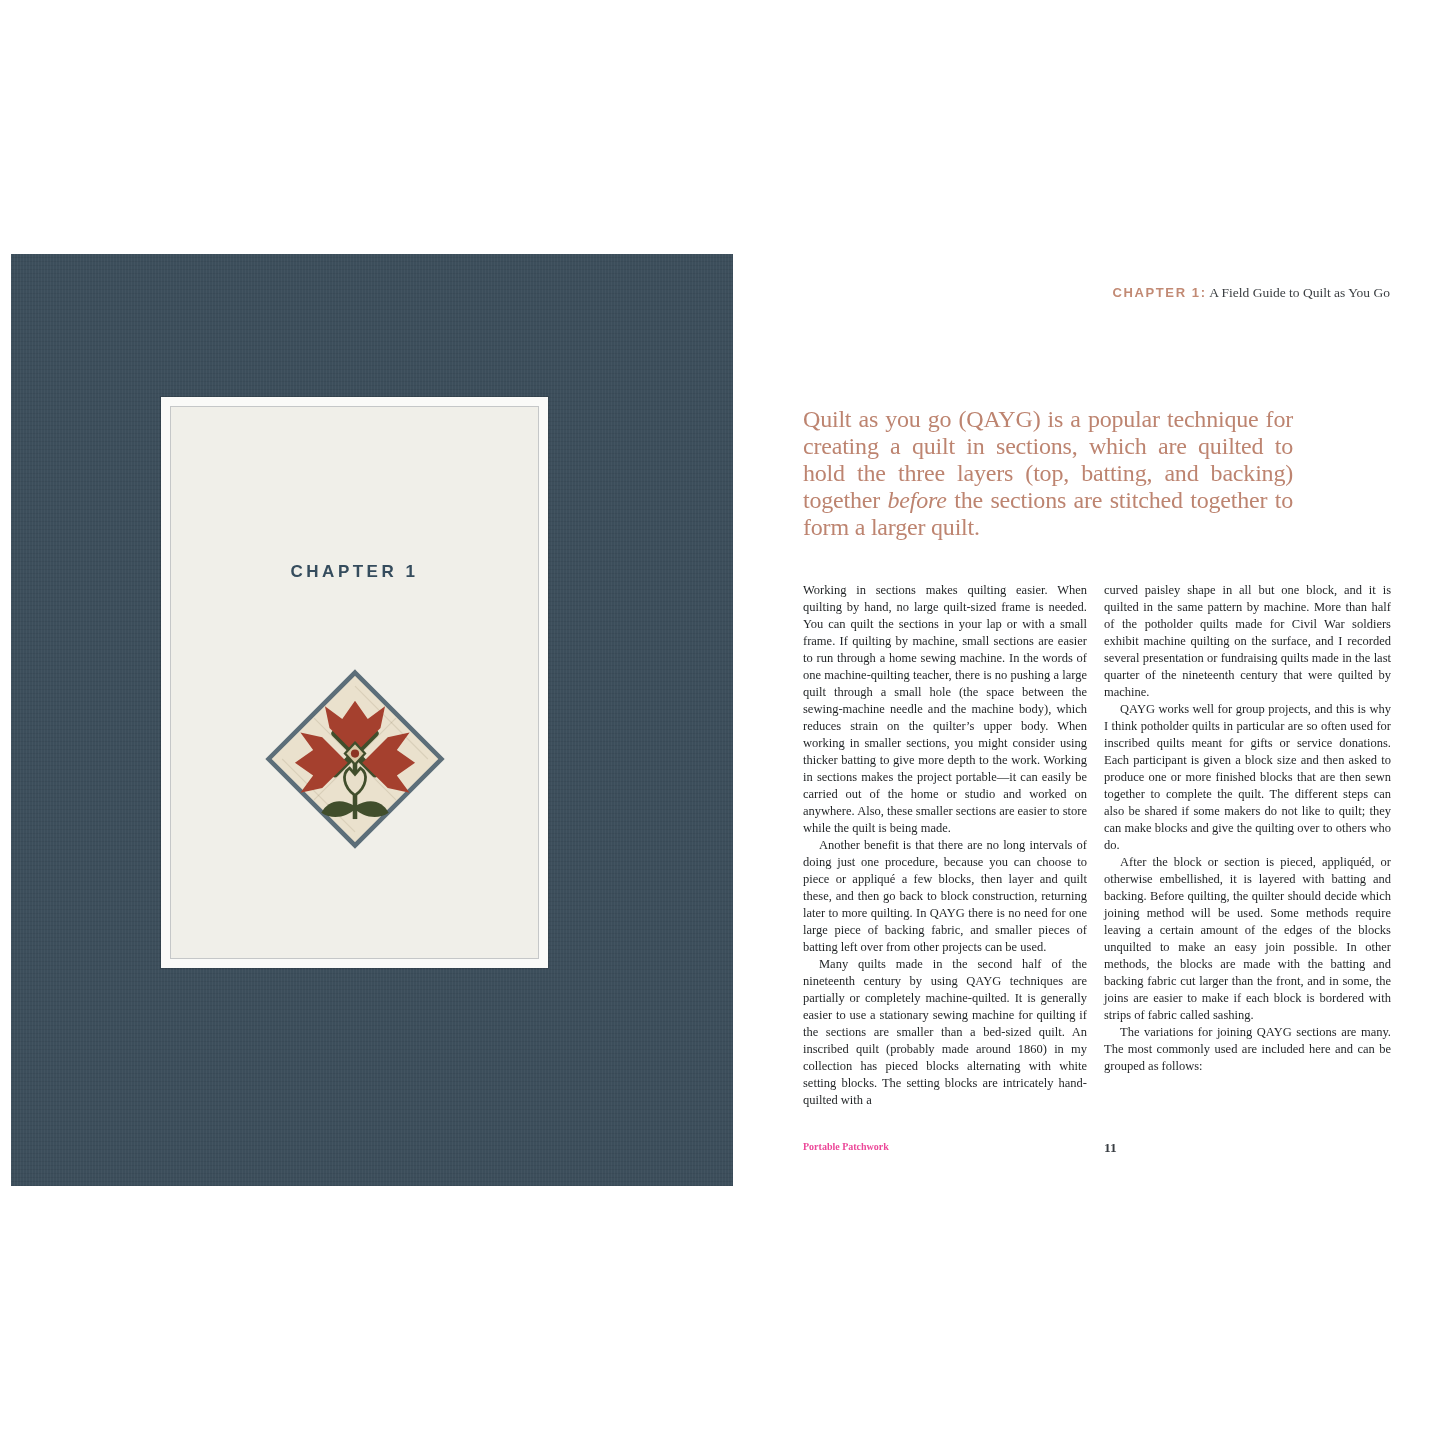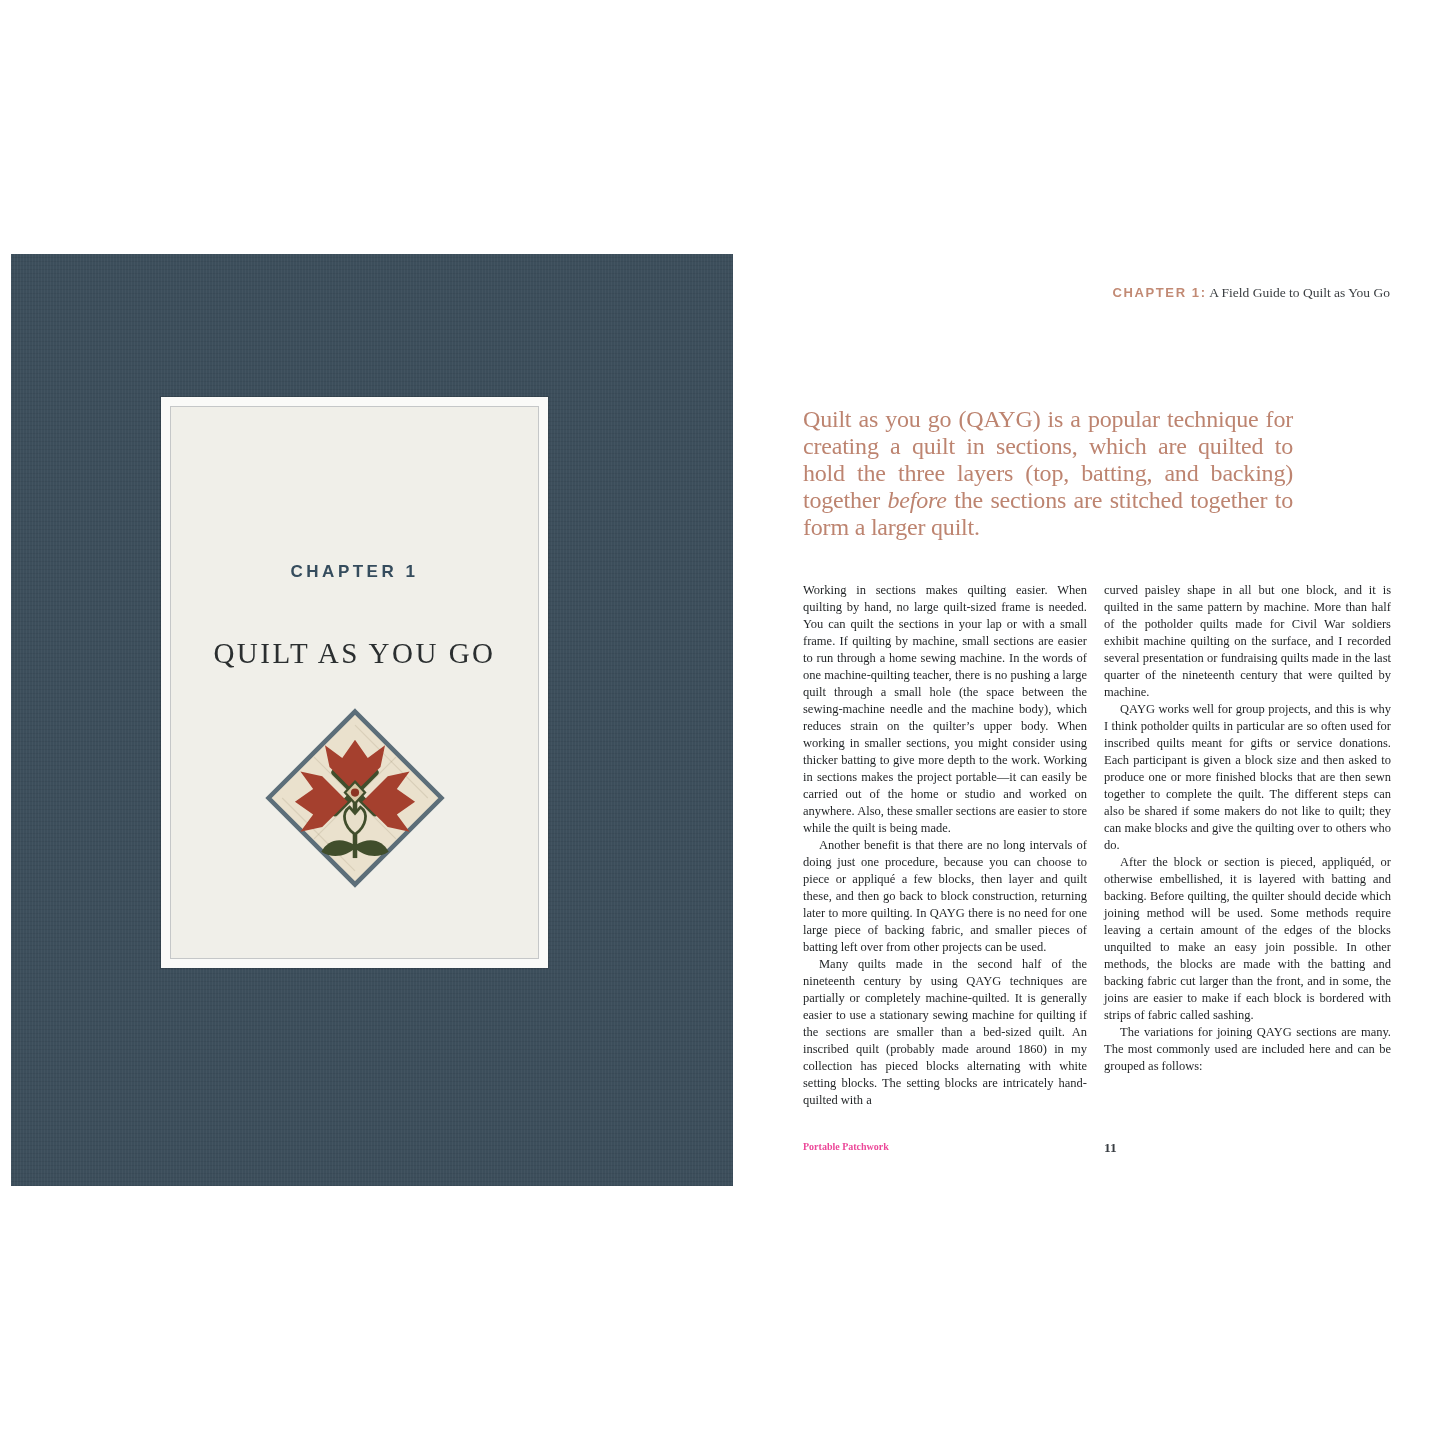--- a/index.html
+++ b/index.html
@@ -76,21 +76,20 @@
   }
 </style>
 </head>
 <body>
 
 <div class="cover">
   <div class="panel">
     <div class="chapter-label">CHAPTER 1</div>
     <div class="chapter-title">
       <br>
-      <span>QUILT AS YOU GO</span>
     </div>
     <div class="quilt-wrap">
       <svg width="182" height="182" viewBox="0 0 200 200">
 
         <polygon points="100,5 195,100 100,195 5,100" fill="#eae1cd" stroke="#5c6e79" stroke-width="5"></polygon>
 
         <g stroke="rgba(90,70,40,0.12)" stroke-width="1.2">
           <line x1="55" y1="55" x2="145" y2="145"></line>
           <line x1="145" y1="55" x2="55" y2="145"></line>
           <line x1="100" y1="20" x2="180" y2="100"></line>

